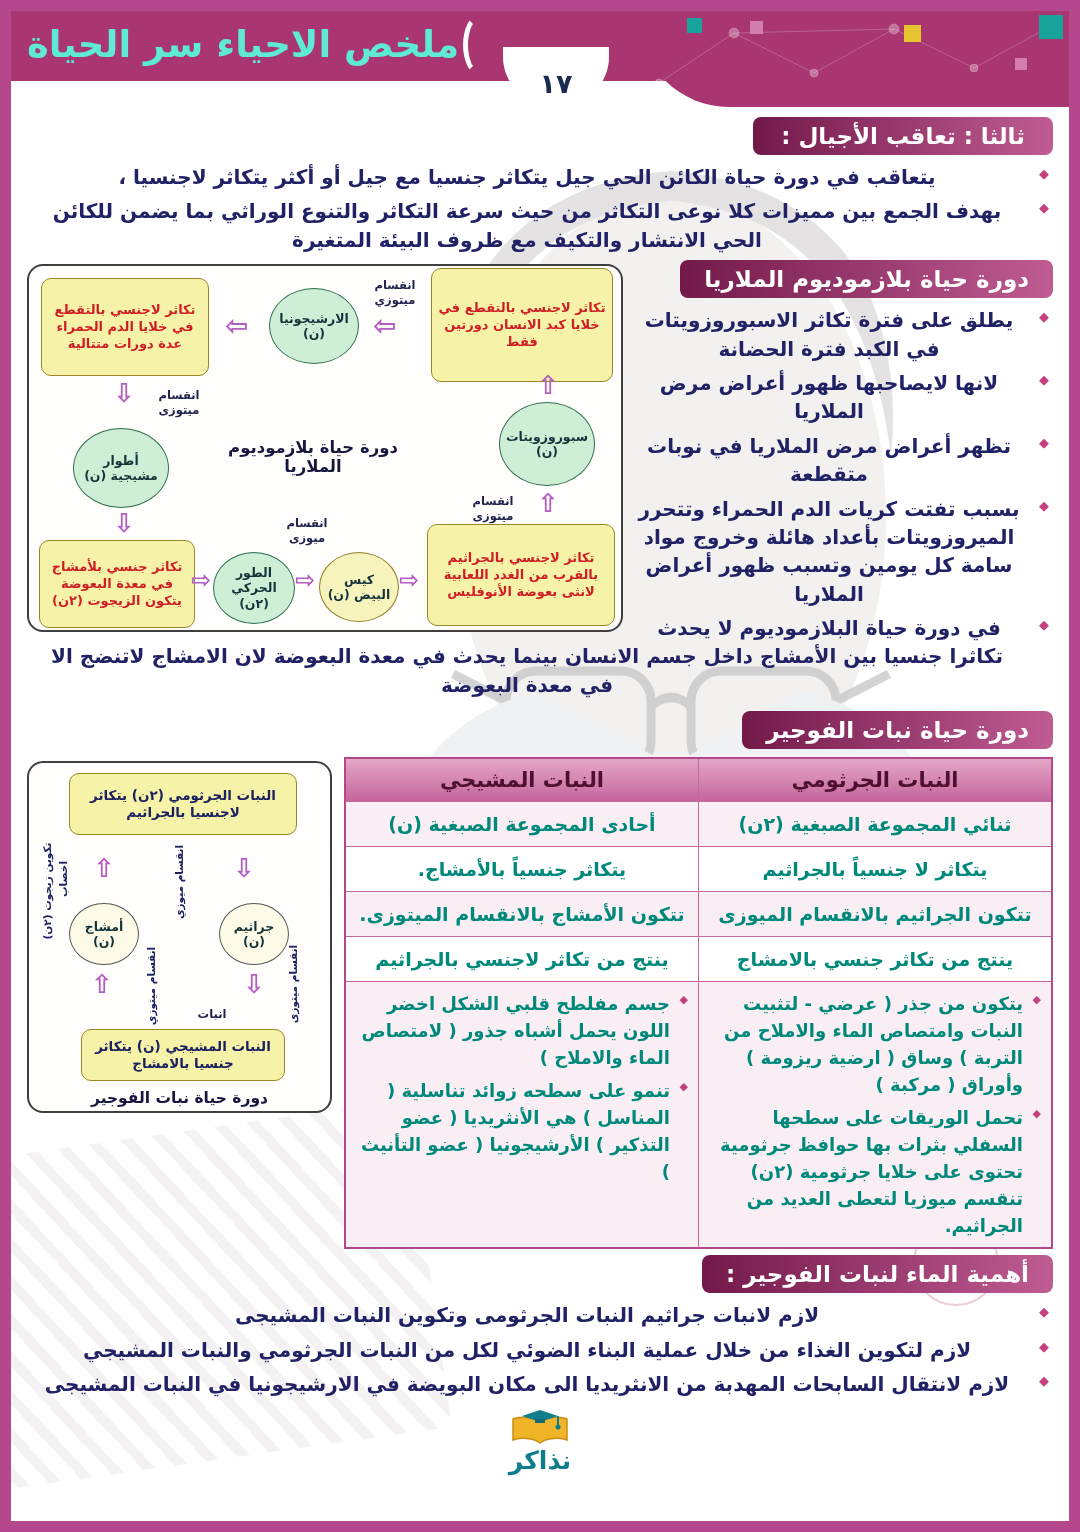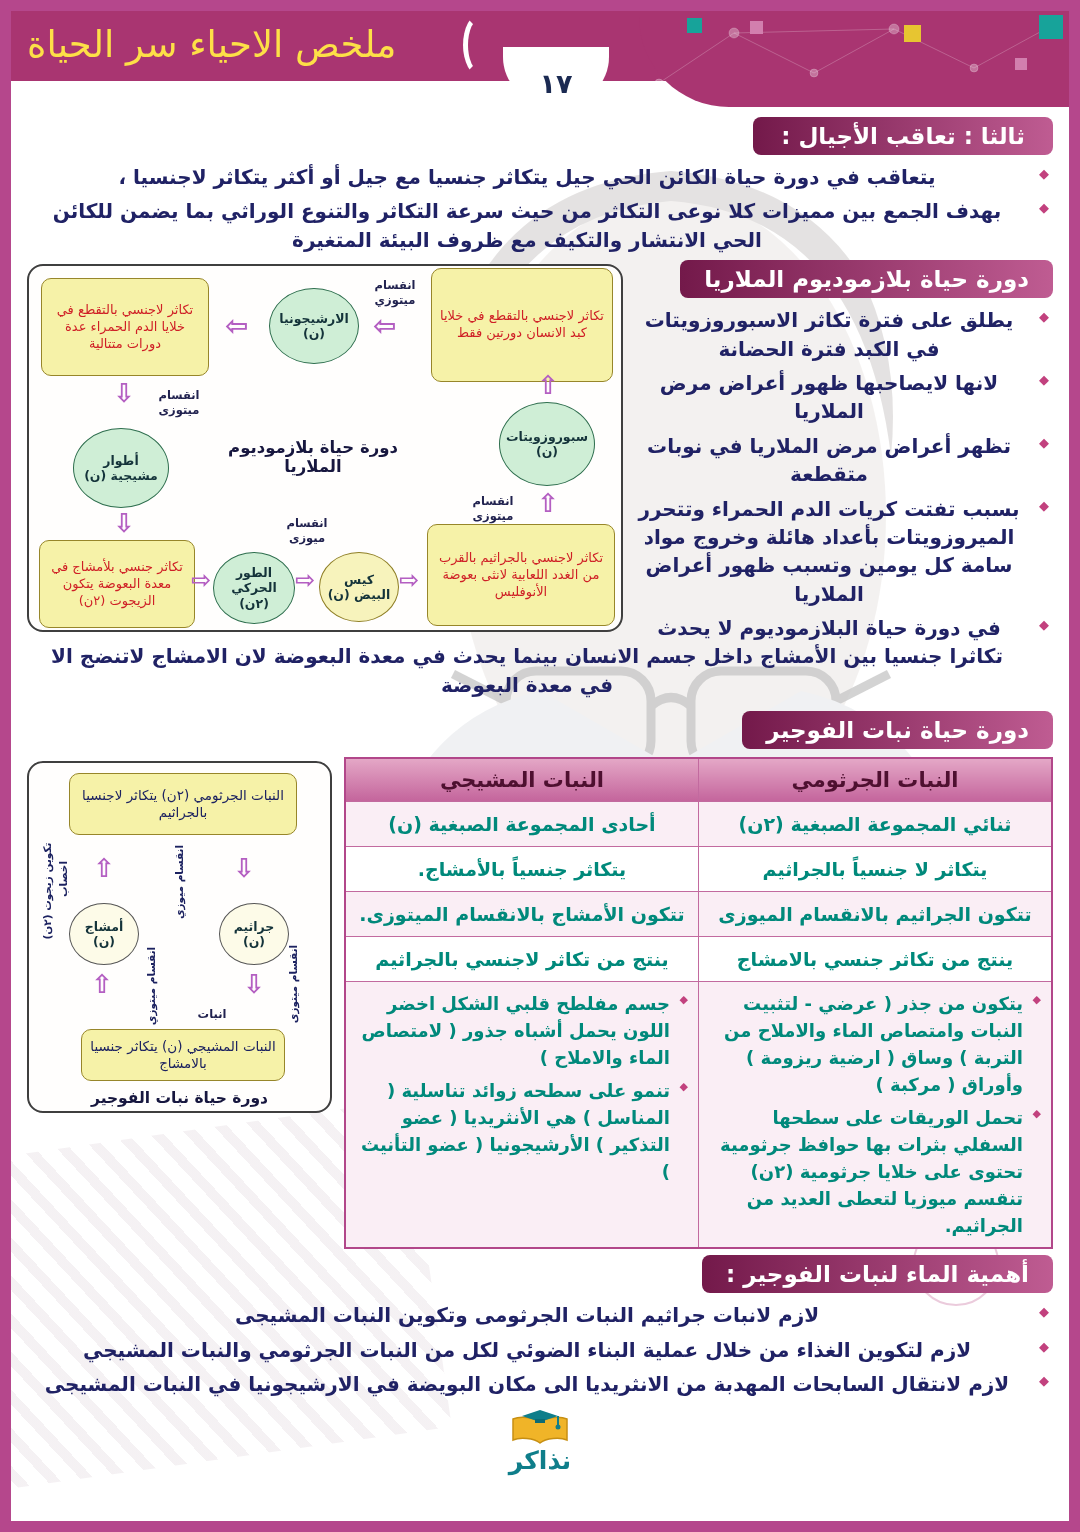--- a/index.html
+++ b/index.html
@@ -9,21 +9,21 @@
   
   .bg-portrait{position:absolute;top:115px;left:330px;z-index:0;opacity:.26;pointer-events:none}
   .bg-stripes{position:absolute;left:-50px;bottom:60px;width:470px;height:330px;z-index:0;opacity:.45;
         background:repeating-linear-gradient(55deg,rgba(190,168,182,.35) 0 10px,rgba(255,255,255,0) 10px 26px);
         transform:rotate(-8deg)}
   .bg-ring{position:absolute;right:70px;bottom:215px;width:86px;height:86px;border:2px solid rgba(204,126,168,.4);
         border-radius:50%;z-index:0}
   
   .banner{position:relative;height:70px;background:#a93571;z-index:2}
   .banner-right{position:absolute;right:0;top:0;width:430px;height:96px;background:#a93571;border-radius:0 0 0 90px}
-  .banner-title{position:absolute;left:16px;top:12px;font-size:37px;font-weight:normal;color:#fde047;letter-spacing:0;white-space:nowrap}
+  .banner-title{position:absolute;left:16px;top:12px;font-size:37px;font-weight:bold;color:#5eead4;letter-spacing:0;white-space:nowrap}
   .banner-bracket{position:absolute;left:452px;top:3px;width:34px;height:62px;border:5px solid transparent;
         border-left:5px solid #fff;border-radius:50%}
   .page-num{position:absolute;left:492px;top:36px;width:106px;height:58px;background:#fff;border-radius:0 0 48px 48px;
         display:flex;align-items:flex-end;justify-content:center;padding-bottom:6px;
         font-size:27px;font-weight:bold;color:#1b2a52}
   .sq{position:absolute}
   .sq.t1{left:1028px;top:4px;width:24px;height:24px;background:#17a39a}
   .sq.t2{left:676px;top:7px;width:15px;height:15px;background:#17a39a}
   .sq.y1{left:893px;top:14px;width:17px;height:17px;background:#e7c531}
   .sq.p1{left:739px;top:10px;width:13px;height:13px;background:#d27fae}
@@ -35,21 +35,21 @@
        background:linear-gradient(to left,#bf5c92,#73194a);color:#fff;font-size:23px;font-weight:bold;text-align:center}
   ul.bullets{list-style:none;margin:2px 0 6px}
   .bullets li{position:relative;padding:0 30px 0 4px;margin:6px 0;font-size:20px;font-weight:bold;
        color:#202265;line-height:1.42;text-align:center}
   .bullets li::before{content:"◆";position:absolute;right:4px;top:2px;color:#c2417e;font-size:13px}
   .clear{clear:both}
   
   .diagram{position:relative;background:#fffefd;border:2px solid #3f3f3f;border-radius:16px;direction:rtl}
   .malaria{float:left;width:596px;height:368px;margin:4px 12px 8px 0}
   .fern{width:305px;height:352px;flex:0 0 305px;margin-top:4px}
-  .node{position:absolute;display:flex;align-items:center;justify-content:center;text-align:center;font-weight:normal}
+  .node{position:absolute;display:flex;align-items:center;justify-content:center;text-align:center;font-weight:bold}
   .ybox{background:#f6f2a8;border:1.5px solid #97862a;border-radius:10px;color:#cf1f26;font-size:13px;
         padding:4px 6px;line-height:1.3}
   .ybox.navy{color:#1c2260;font-size:13.5px}
   .circle{border-radius:50%;border:1.5px solid #2e6e4e;background:#cfeed6;color:#14333a;font-size:12.5px;
         line-height:1.25;padding:4px;font-weight:bold}
   .circle.yel{background:#f7f3bc;border-color:#8f7f26}
   .circle.pale{background:#fdfbe8;border-color:#555}
   .arrow{position:absolute;color:#b45fc2;font-weight:bold;line-height:1}
   .alabel{position:absolute;font-size:11.5px;font-weight:bold;color:#21224f;text-align:center;line-height:1.25}
   .vlabel{position:absolute;font-size:10.5px;font-weight:bold;color:#1c2260;white-space:nowrap;

